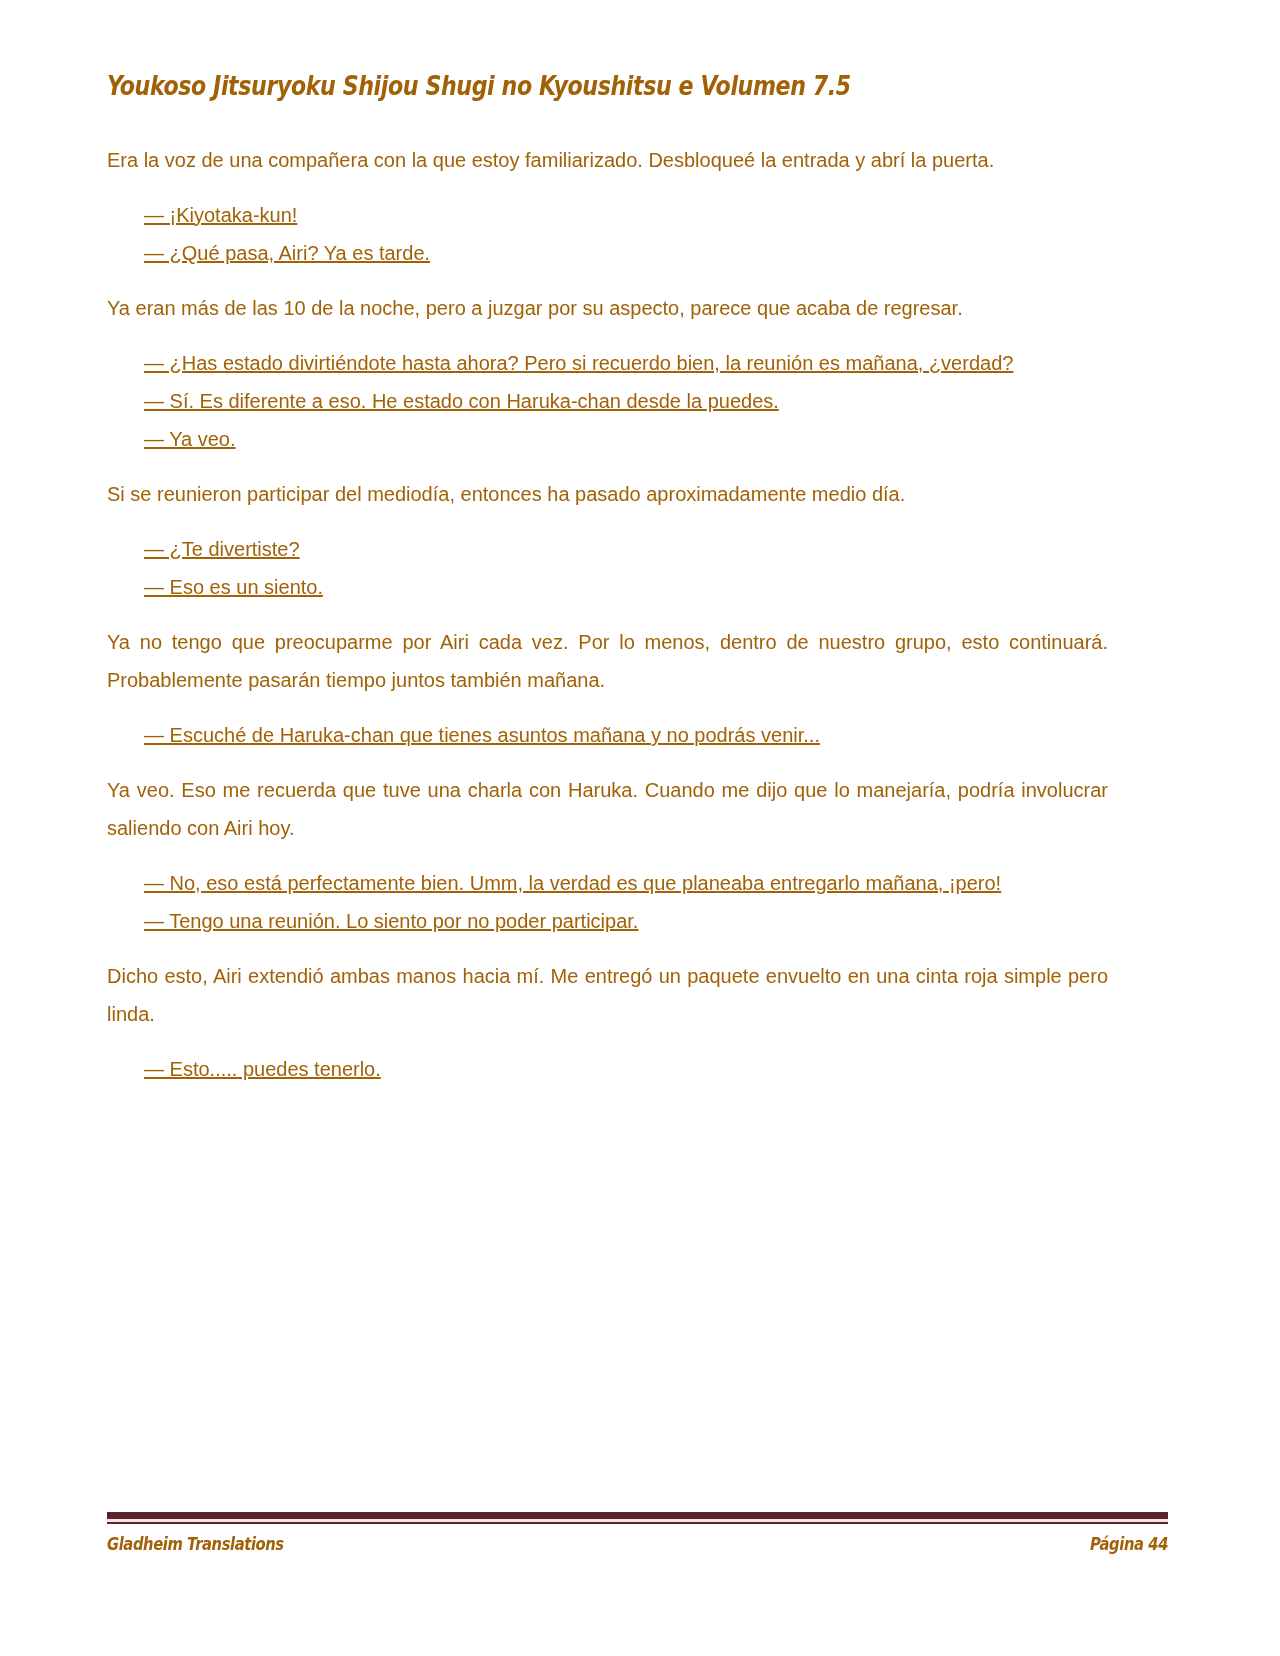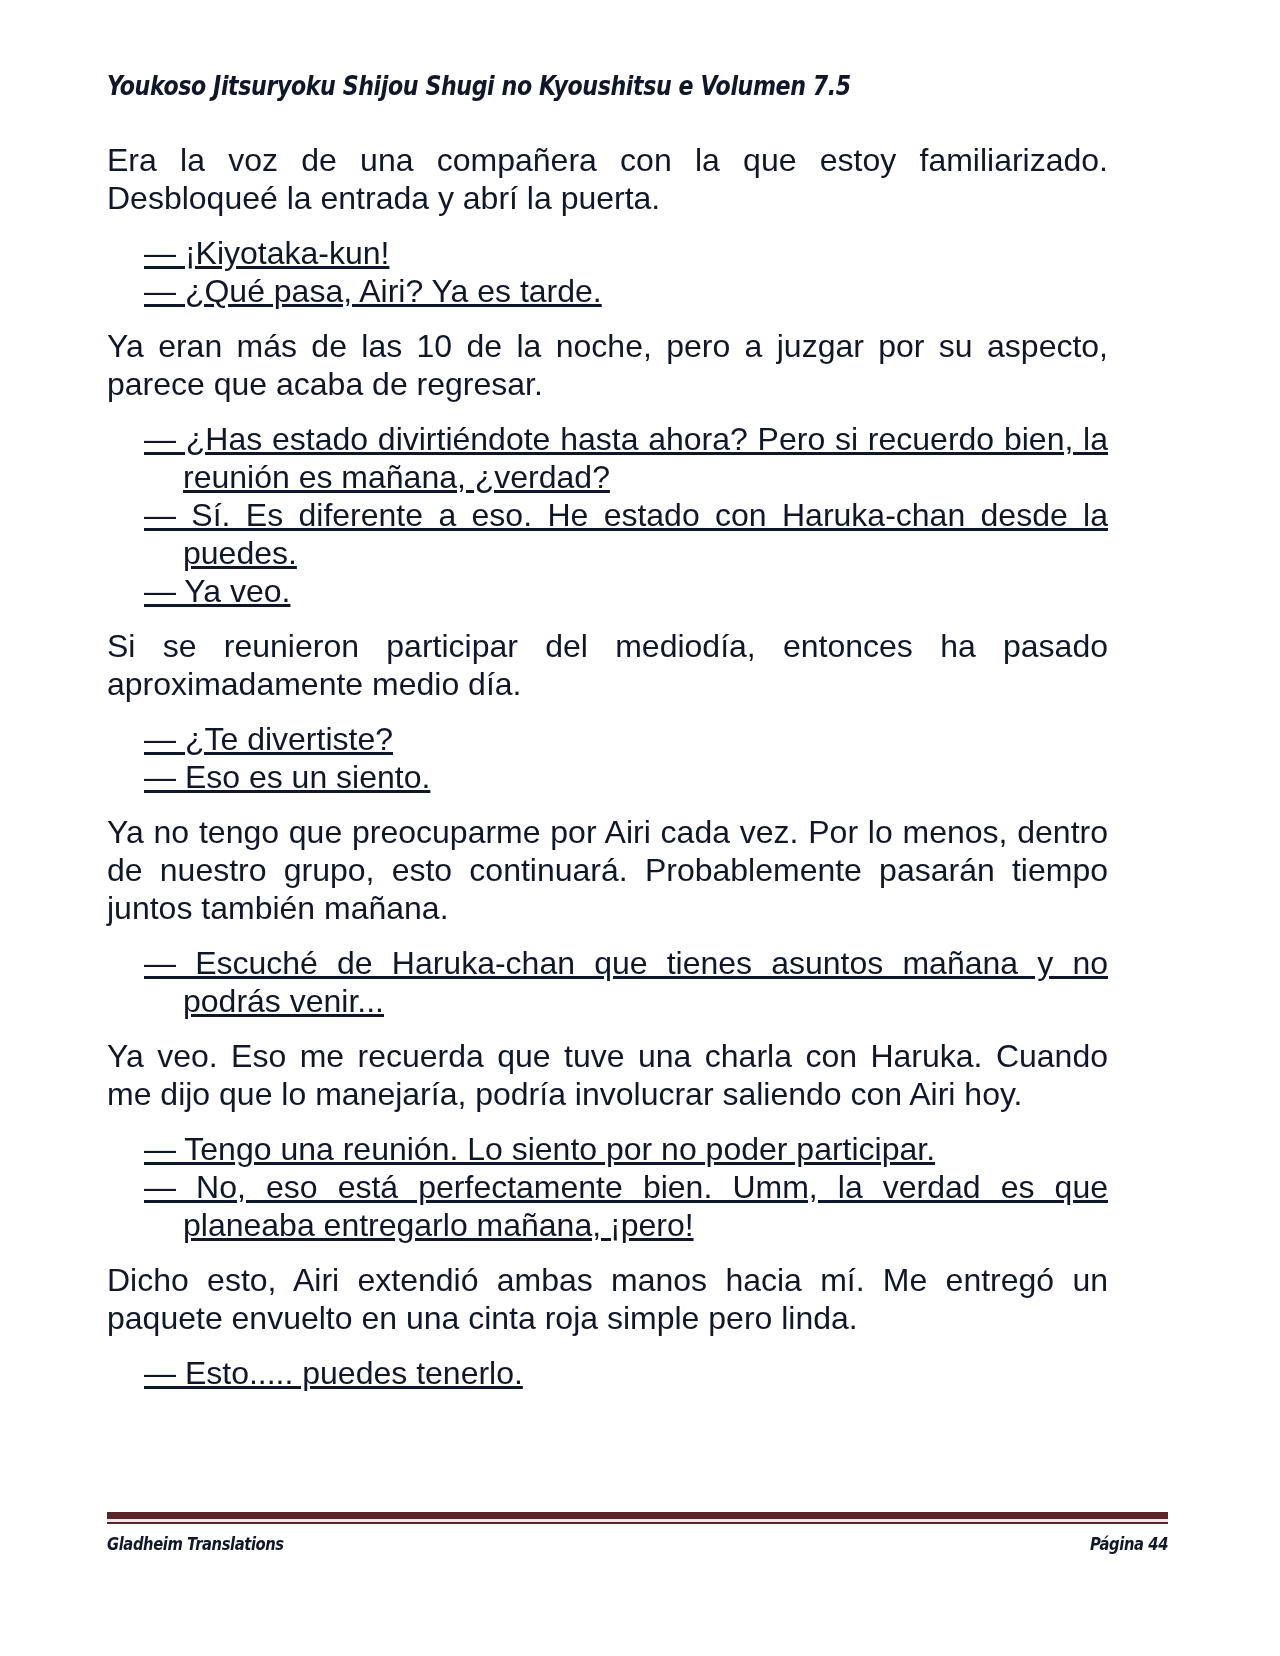--- a/index.html
+++ b/index.html
@@ -1,21 +1,21 @@
 <!DOCTYPE html>
 <html style="--rule-color: #5a2428;"><head>
 <meta charset="utf-8">
 <style>
   html, body { margin: 0; padding: 0; background: #ffffff; }
   .page {
     position: relative;
     width: 1280px;
     height: 1656px;
     background: #ffffff;
-    color: #0f172a;
+    color: #a16207;
     font-family: "Liberation Sans", sans-serif;
     overflow: hidden;
   }
   
   .header {
     position: absolute;
     top: 70px;
     left: 107px;
     right: 112px;
   }
@@ -28,21 +28,21 @@
     white-space: nowrap;
     transform: scaleX(0.82);
     transform-origin: left center;
   }
   
   .content {
     position: absolute;
     top: 124px;
     left: 107px;
     width: 1001px;
-    font-size: 32px;
+    font-size: 20px;
     line-height: 38px;
   }
   .content p { margin: 0; }
   p.para {
     margin: 17px 0;
     text-align: justify;
   }
   .dialogue-block { margin: 17px 0; }
   p.dialogue-line {
     padding-left: 76px;
@@ -117,22 +117,22 @@
       <div class="dialogue-block">
         <p class="dialogue-line">— ¿Te divertiste?</p>
         <p class="dialogue-line">— Eso es un siento.</p>
       </div>
       <p class="para">Ya no tengo que preocuparme por Airi cada vez. Por lo menos, dentro de nuestro grupo, esto continuará. Probablemente pasarán tiempo juntos también mañana.</p>
       <div class="dialogue-block">
         <p class="dialogue-line">— Escuché de Haruka-chan que tienes asuntos mañana y no podrás venir...</p>
       </div>
       <p class="para">Ya veo. Eso me recuerda que tuve una charla con Haruka. Cuando me dijo que lo manejaría, podría involucrar saliendo con Airi hoy.</p>
       <div class="dialogue-block">
+        <p class="dialogue-line">— No, eso está perfectamente bien. Umm, la verdad es que planeaba entregarlo mañana, ¡pero!</p>
         <p class="dialogue-line">— Tengo una reunión. Lo siento por no poder participar.</p>
-        <p class="dialogue-line">— No, eso está perfectamente bien. Umm, la verdad es que planeaba entregarlo mañana, ¡pero!</p>
       </div>
       <p class="para">Dicho esto, Airi extendió ambas manos hacia mí. Me entregó un paquete envuelto en una cinta roja simple pero linda.</p>
       <div class="dialogue-block">
         <p class="dialogue-line">— Esto..... puedes tenerlo.</p>
       </div>
     </main>
 
   <div class="footer">
     <div class="footer-rule">
       <div class="thick"></div>

